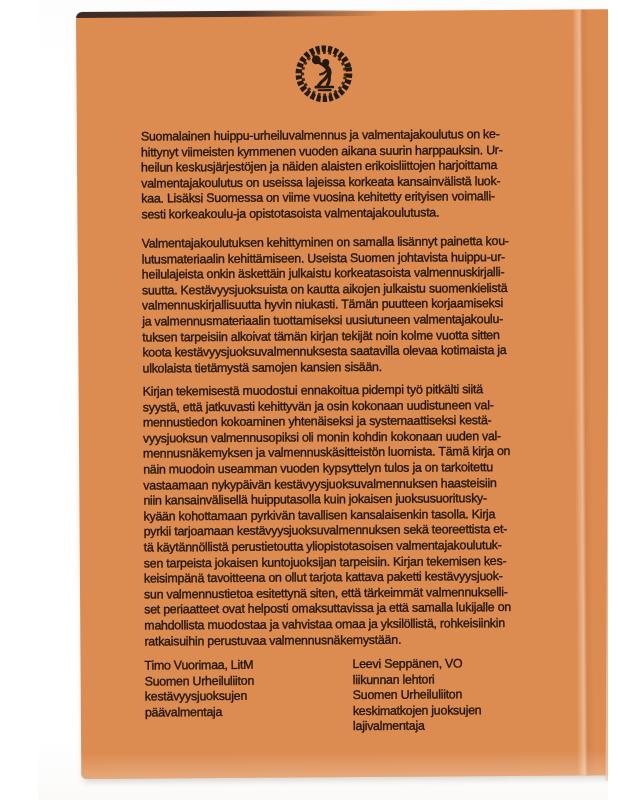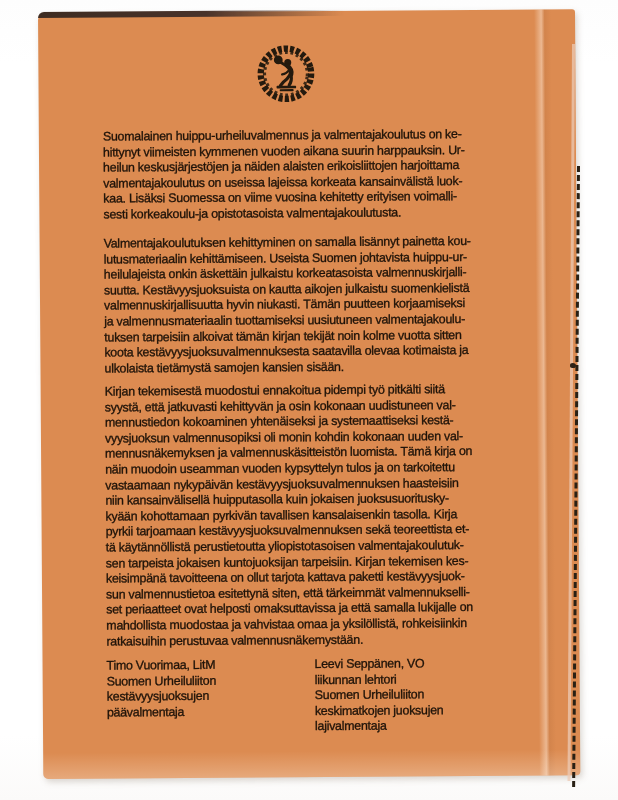--- a/index.html
+++ b/index.html
@@ -1,24 +1,25 @@
 <!DOCTYPE html>
 <html><head>
 <meta charset="utf-8">
 <style>
   * { margin: 0; padding: 0; box-sizing: border-box; }
   html, body { background: #ffffff; }
   body { font-family: "Liberation Sans", "DejaVu Sans", sans-serif; }
 
   .photo {
     position: relative;
-    width: 618px;
+    width: 570px;
     height: 800px;
     background: linear-gradient(180deg, #fdfdfd 0%, #ffffff 8%, #ffffff 92%, #fbfaf9 100%);
     overflow: hidden;
+    margin-left: 38px;
   }
 
   
   .cover {
     position: absolute;
     left: 38px;
     top: 13px;
     width: 537px;
     height: 766px;
     background:

